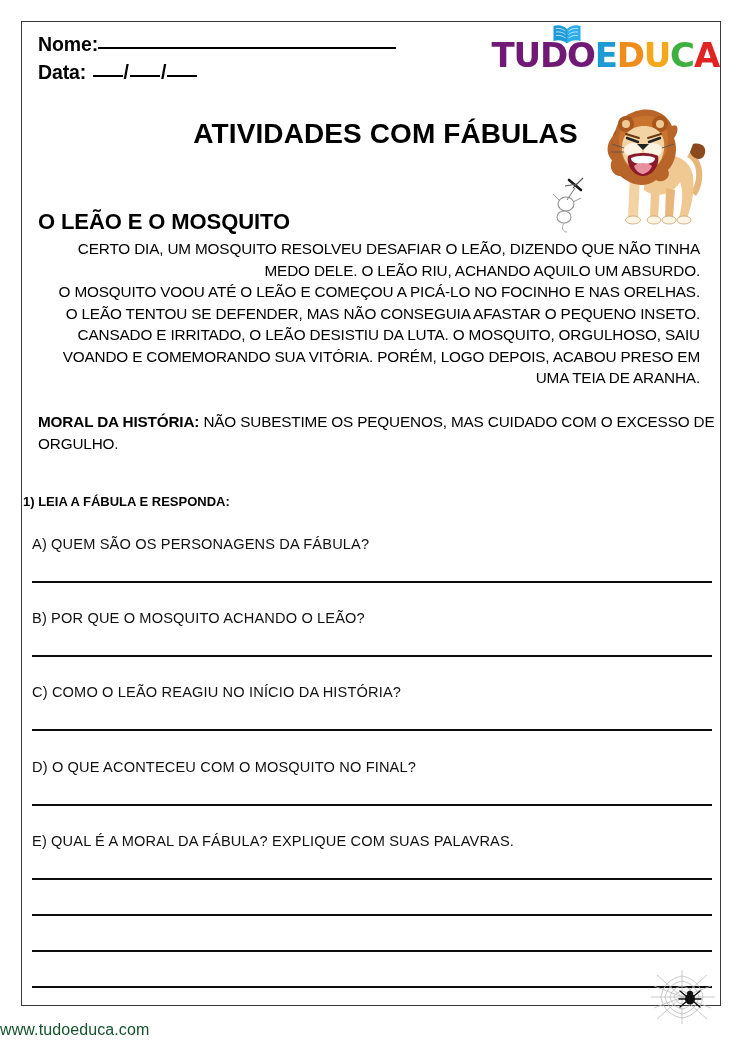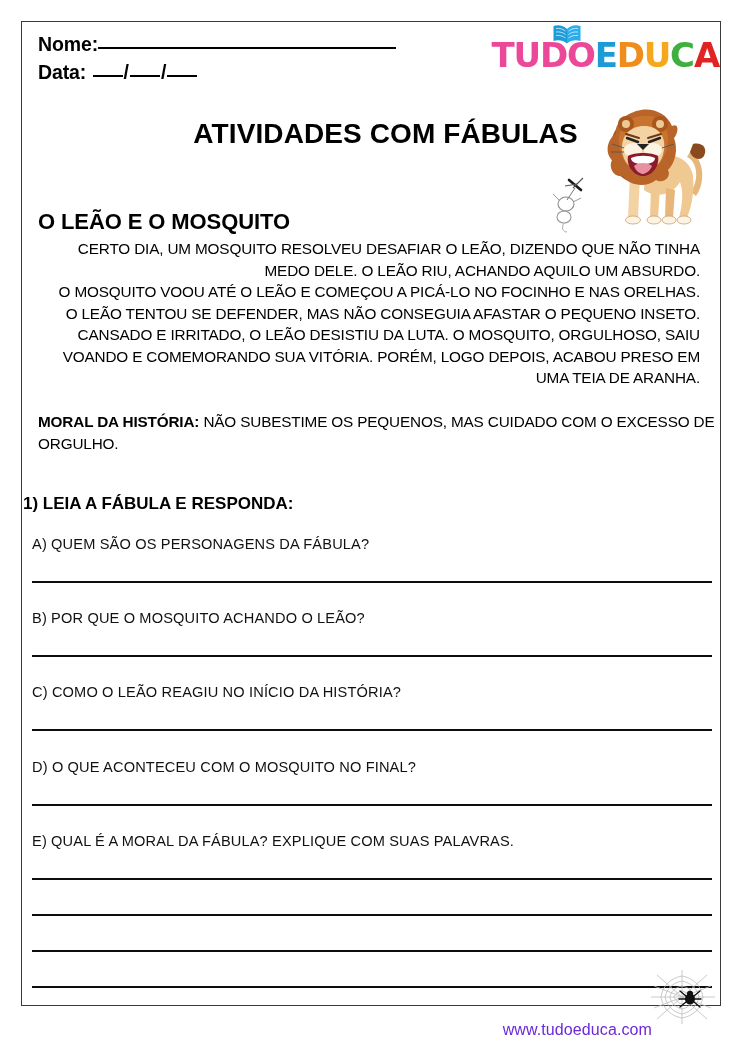--- a/index.html
+++ b/index.html
@@ -71,21 +71,21 @@
   .logo-text {
     font-size: 34px;
     font-weight: bold;
     letter-spacing: -1.2px;
     line-height: 38px;
     font-family: "DejaVu Sans", sans-serif;
     display: flex;
     align-items: baseline;
     position: relative;
   }
-  .lg-tudo { color: #ec4899; }
+  .lg-tudo { color: #701a75; }
   .lg-e { color: #1d9bd7; position: relative; }
   .lg-d { color: #f08c1b; }
   .lg-u { color: #f5a81c; }
   .lg-c { color: #3faf3f; }
   .lg-a { color: #e02424; }
   .logo-book {
     position: absolute;
     left: 61px;
     top: -13px;
     width: 30px;
@@ -156,21 +156,21 @@
     letter-spacing: -0.15px;
     font-family: "Liberation Sans Narrow", "Liberation Sans", sans-serif;
   }
   .moral-label { font-weight: bold; }
 
   
   .questions-heading {
     position: absolute;
     left: 23px;
     top: 494px;
-    font-size: 17px;
+    font-size: 13px;
     font-weight: bold;
     letter-spacing: 0px;
   }
 
   .qblock { position: absolute; left: 32px; width: 680px; }
   .qtext {
     font-size: 14.6px;
     letter-spacing: 0.15px;
     line-height: 20px;
     color: #111;
@@ -200,23 +200,23 @@
     width: 74px;
     height: 58px;
   }
 
   
   .footer {
     position: absolute;
     left: 0;
     top: 1021px;
     width: 652px;
-    text-align: right;
+    text-align: left;
     font-size: 16px;
-    color: #6d28d9;
+    color: #14532d;
     letter-spacing: 0.1px;
   }
 </style>
 </head>
 <body>
 
 <div class="page">
 
   <div class="sheet-border"></div>
 

